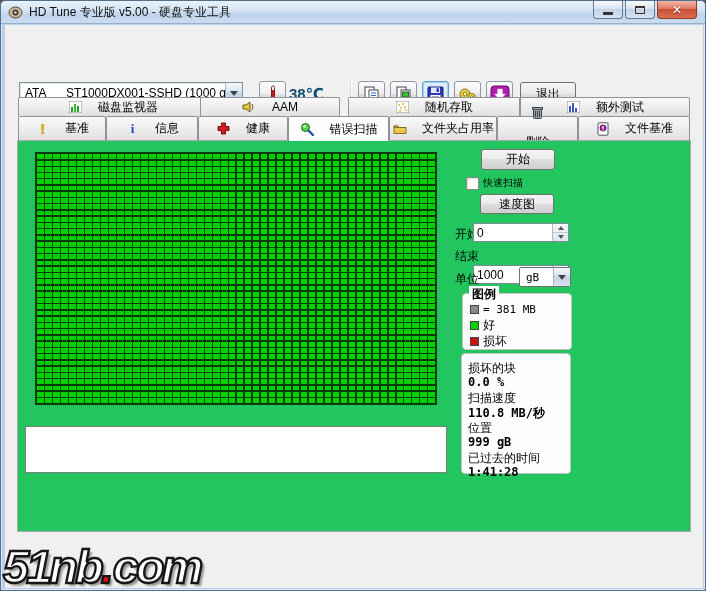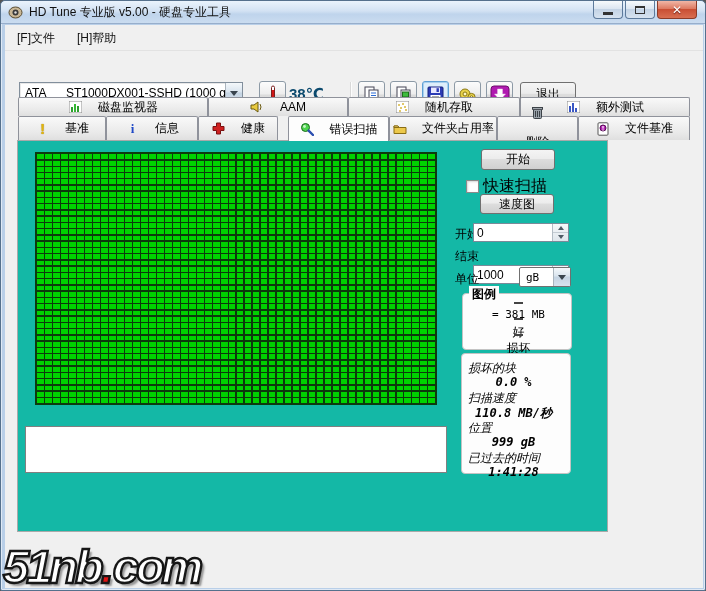--- a/index.html
+++ b/index.html
@@ -51,21 +51,21 @@
             border-left:1px solid #d9d9d9; border-right:1px solid #fdfdfd; }
   
   .tab { position:absolute; border:1px solid #8f929b; border-bottom:none; border-radius:2px 2px 0 0;
          background:linear-gradient(#f9f9f9,#e9e9e9 70%,#dfdfdf); font-size:12px;
          display:flex; align-items:center; justify-content:center; gap:15px; }
   .tabs-r1 .tab { top:72px; height:19px; }
   .tabs-r2 .tab { top:91px; height:24px; }
   .tab.active { background:#fdfdfd; height:25px; z-index:5; border-color:#8f929b; }
   .ticon { display:inline-flex; align-items:center; justify-content:center; width:15px; height:14px; }
   
-  .panel { position:absolute; left:12px; top:115px; width:591px; height:392px; background:#14b8a6;
+  .panel { position:absolute; left:12px; top:115px; width:674px; height:392px; background:#22c55e;
            border:1px solid #a9a9a9; z-index:1; }
   .scan-grid { position:absolute; left:17px; top:11px; width:402px; height:253px; border:1.4px solid #0d3a0d; }
   .listbox { position:absolute; left:7px; top:285px; width:422px; height:47px; background:#fff; border:1px solid #808080; }
   .w7btn { position:absolute; border:1px solid #707070; border-radius:3px; font-size:12px;
            background:linear-gradient(#f4f4f4,#ececec 45%,#dddddd 50%,#d0d0d0);
            display:flex; align-items:center; justify-content:center; }
   .chkrow { position:absolute; left:448px; top:35px; display:flex; align-items:center; gap:4px; }
   .chkbox { width:13px; height:13px; background:#fff; border:1px solid #8b8b8b; box-shadow: inset 1px 1px 2px #d7d7d7; }
   .fieldlabel { position:absolute; font-size:12px; color:#000; }
   .spin { position:absolute; width:96px; height:19px; background:#fff; border:1px solid #7a8a99; font-size:12px; }
@@ -76,26 +76,26 @@
   .spinners .sbtn { flex:1; display:flex; align-items:center; justify-content:center; }
   .spinners .sbtn:first-child { border-bottom:1px solid #c4ccd3; }
   .tri-up-s { width:0; height:0; border-left:3px solid transparent; border-right:3px solid transparent; border-bottom:4px solid #4e5a64; }
   .tri-down-s { width:0; height:0; border-left:3px solid transparent; border-right:3px solid transparent; border-top:4px solid #4e5a64; }
   .ucombo { position:absolute; left:501px; top:126px; width:52px; height:20px; background:#fff;
             border:1px solid #707070; border-radius:2px; display:flex; align-items:center; }
   .ucombo .ctext { flex:1; font-size:11px; font-family:"DejaVu Sans Mono",monospace; padding-left:6px; }
   .group { position:absolute; border:1px solid #c3c3c3; border-radius:4px; background:#fdfdfd; }
   .gtitle { position:absolute; top:-8px; left:6px; background:#fdfdfd; padding:0 3px; font-size:12px;font-weight:bold; }
   .legend-rows { position:absolute; left:7px; top:8px; right:4px; display:flex; flex-direction:column; gap:2px; }
-  .lrow { display:flex; align-items:center; gap:4px; font-size:12px; height:14px;flex-direction:column; }
+  .lrow { display:flex; align-items:center; gap:4px; font-size:12px; height:14px; }
   .swatch { width:9px; height:9px; border:1px solid #444; }
   .stats { position:absolute; left:6px; top:6px; right:5px; display:flex; flex-direction:column; }
   .stat-label { font-size:12px; height:15px; color:#000; }
   .stat-value { font-size:12px; font-weight:bold; font-family:"DejaVu Sans Mono",monospace;
-                height:15px; text-align:center; padding-right:6px; color:#000; }
+                height:15px; text-align:left; padding-right:6px; color:#000; }
   
   .watermark { position:absolute; left:2px; bottom:-4px; z-index:50; font-weight:bold; font-style:italic;
                font-size:47px; letter-spacing:-3px; color:#fff;
                -webkit-text-stroke:2.4px #161616;
                text-shadow:3px 3px 2px rgba(40,40,40,.45); }
   .watermark .dot { color:#e01212; letter-spacing:-1px; }
 </style>
 </head>
 <body>
 
@@ -116,24 +116,20 @@
           <div class="glyph-max"></div>
         </div>
       <div class="wbtn close">
           <span class="glyph-x">✕</span>
         </div>
     </div>
   </div>
 
   <div class="client">
 
-    <div class="menubar">
-      <span class="menu-item">[F]文件</span>
-      <span class="menu-item">[H]帮助</span>
-    </div>
 
     <div class="toolbar">
       <div class="combo">
         <span class="ctext">ATA      ST1000DX001-SSHD (1000 gB</span>
         <div class="carrow">
             <div class="tri-down"></div>
           </div>
       </div>
 
       <div class="toolbtn" style="left:254px;">
@@ -198,21 +194,21 @@
         <span class="ticon">
           <svg width="13" height="12" viewBox="0 0 13 12">
               <rect x="0" y="0" width="13" height="12" fill="#fff" stroke="#888"></rect>
               <rect x="2" y="6" width="2" height="5" fill="#2d9e2d"></rect>
               <rect x="5" y="3" width="2" height="8" fill="#35b835"></rect>
               <rect x="8" y="5" width="2" height="6" fill="#2d9e2d"></rect>
             </svg>
         </span>
         <span>磁盘监视器</span>
       </div>
-      <div class="tab" style="left:203px;width:140px;">
+      <div class="tab" style="left:195px;width:140px;">
         <span class="ticon">
           <svg width="14" height="12" viewBox="0 0 14 12">
               <path d="M1 4 H4 L8 1 V11 L4 8 H1 Z" fill="#e8c93e" stroke="#6b5a10"></path>
               <path d="M10 3 Q12 6 10 9" fill="none" stroke="#6b5a10"></path>
             </svg>
         </span>
         <span>AAM</span>
       </div>
       <div class="tab" style="left:343px;width:172px;">
         <span class="ticon">
@@ -243,21 +239,21 @@
 
     <div class="tabs-r2">
       <div class="tab" style="left:13px;width:88px;">
         <span class="ticon" style="color:#e3b50a;font-weight:bold;font-size:14px;text-shadow:0 0 1px #8a6d00;">!</span>
         <span>基准</span>
       </div>
       <div class="tab" style="left:101px;width:92px;">
         <span class="ticon" style="color:#1f49c6;font-weight:bold;font-size:13px;font-family:'Liberation Serif',serif;">i</span>
         <span>信息</span>
       </div>
-      <div class="tab" style="left:193px;width:80px;text-align:center;">
+      <div class="tab" style="left:193px;width:90px;text-align:center;">
         <span class="ticon">
           <svg width="13" height="13" viewBox="0 0 13 13">
               <path d="M4.5 1 H8.5 V4.5 H12 V8.5 H8.5 V12 H4.5 V8.5 H1 V4.5 H4.5 Z" fill="#cf2020" stroke="#7a0f0f"></path>
             </svg>
         </span>
         <span>健康</span>
       </div>
       <div class="tab active" style="left:283px;width:101px;">
         <span class="ticon">
           <svg width="14" height="14" viewBox="0 0 14 14">
@@ -308,21 +304,21 @@
       <div class="scan-grid" style="background-color: rgb(0, 211, 0); border-color: rgb(13, 58, 13); background-image: repeating-linear-gradient(to right, rgb(13, 58, 13) 0px, rgb(13, 58, 13) 1.4px, transparent 1.4px, transparent 7.98px), repeating-linear-gradient(rgb(13, 58, 13) 0px, rgb(13, 58, 13) 1.4px, transparent 1.4px, transparent 6.25px);"></div>
 
       <div class="listbox"></div>
 
       <div class="w7btn" style="left:463px;top:8px;width:74px;height:21px;">
         <span>开始</span>
       </div>
 
       <div class="chkrow">
         <div class="chkbox"></div>
-        <span style="font-size:16px;">快速扫描</span>
+        <span style="font-size:10px;">快速扫描</span>
       </div>
 
       <div class="w7btn" style="left:462px;top:53px;width:74px;height:20px;">
         <span>速度图</span>
       </div>
 
       <span class="fieldlabel" style="left:437px;top:85px;">开始</span>
       <div class="spin" style="left:455px;top:82px;">
         <input value="0" style="">
         <div class="spinners">
@@ -367,21 +363,21 @@
             <div class="swatch" style="background: rgb(0, 211, 0);"></div>
             <span>好</span>
           </div>
           <div class="lrow">
             <div class="swatch" style="background: rgb(204, 17, 17);"></div>
             <span>损坏</span>
           </div>
         </div>
       </div>
 
-      <div class="group" style="left:443px;top:212px;width:110px;height:121px;font-style:italic;">
+      <div class="group" style="left:443px;top:212px;width:110px;height:121px;">
         <div class="stats">
           <span class="stat-label">损坏的块</span>
           <span class="stat-value">0.0 %</span>
           <span class="stat-label">扫描速度</span>
           <span class="stat-value">110.8 MB/秒</span>
           <span class="stat-label">位置</span>
           <span class="stat-value">999 gB</span>
           <span class="stat-label">已过去的时间</span>
           <span class="stat-value">1:41:28</span>
         </div>

